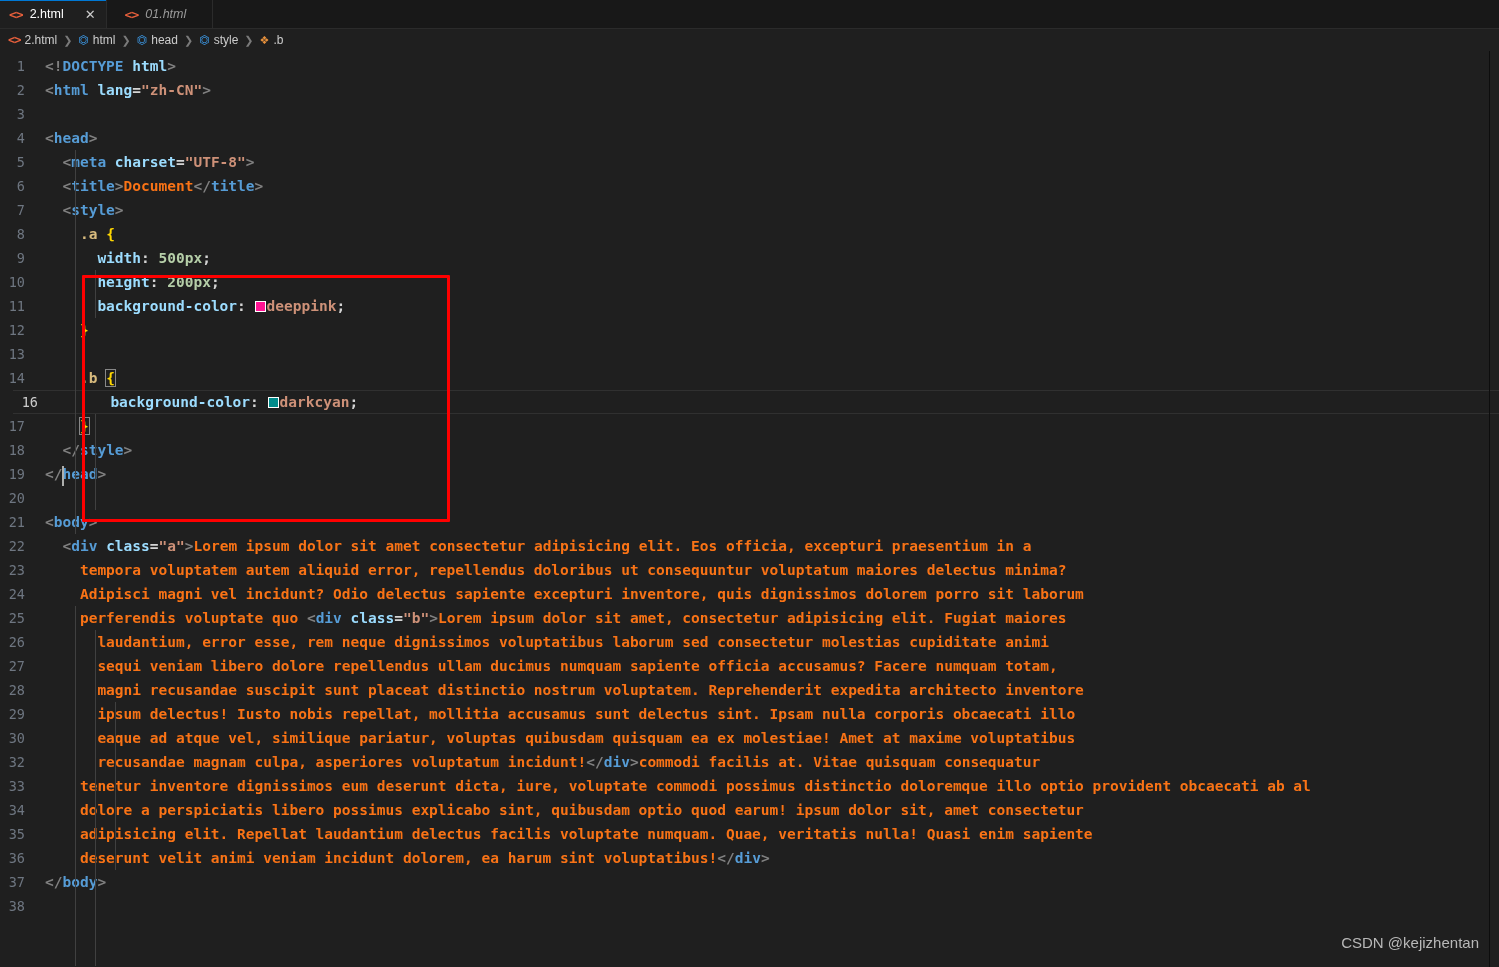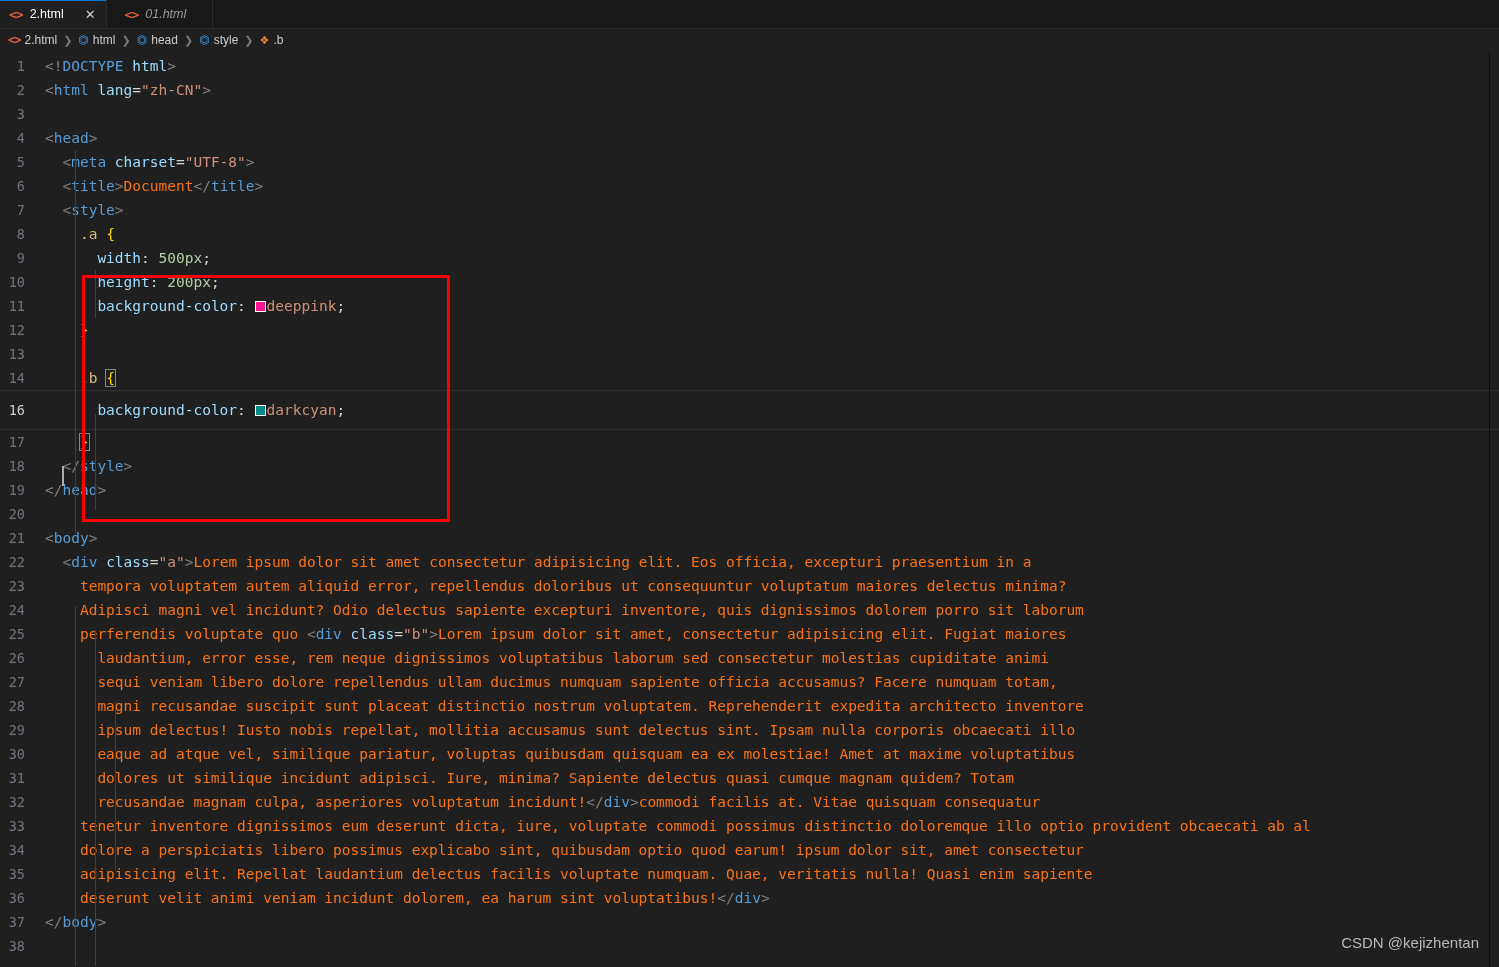--- a/index.html
+++ b/index.html
@@ -88,32 +88,33 @@
     align-items:center;
     white-space:pre;
     font-family:"DejaVu Sans Mono", monospace;
     font-size:14.5px;
     line-height:24px;
   }
   .line.current{
     background:#1f1f1f;
     border-top:1px solid #303030;
     border-bottom:1px solid #303030;
-    height:40px;
+    height:24px;
+    margin-left:13px;
   }
   .lnum{
     width:45px; min-width:45px;
     text-align:right;
     padding-right:20px;
     color:#6e7681;
     font-size:13.5px;
     user-select:none;
   }
   .line.current .lnum{ color:#cccccc; }
-  .ltext{ flex:1; color:#d4d4d4; position:relative; }
+  .ltext{ flex:1; color:#d4d4d4; position:relative;font-weight:bold; }
 
   
   .t-tag     { color:#569cd6; }
   .t-bracket { color:#808080; }
   .t-attr    { color:#9cdcfe; }
   .t-str     { color:#ce9178; }
   .t-text    { color:#f97316; }
   .t-sel     { color:#d7ba7d; }
   .t-brace   { color:#ffd700; }
   .t-prop    { color:#9cdcfe; }
@@ -241,21 +242,20 @@
       <div class="line"><span class="lnum">21</span><span class="ltext"><span class="t-bracket">&lt;</span><span class="t-tag">body</span><span class="t-bracket">&gt;</span></span></div>
       <div class="line"><span class="lnum">22</span><span class="ltext"><span class="t-text">  </span><span class="t-bracket">&lt;</span><span class="t-tag">div</span><span class="t-text"> </span><span class="t-attr">class</span><span class="t-punc">=</span><span class="t-str">"a"</span><span class="t-bracket">&gt;</span><span class="t-text">Lorem ipsum dolor sit amet consectetur adipisicing elit. Eos officia, excepturi praesentium in a</span></span></div>
       <div class="line"><span class="lnum">23</span><span class="ltext"><span class="t-text">    tempora voluptatem autem aliquid error, repellendus doloribus ut consequuntur voluptatum maiores delectus minima?</span></span></div>
       <div class="line"><span class="lnum">24</span><span class="ltext"><span class="t-text">    Adipisci magni vel incidunt? Odio delectus sapiente excepturi inventore, quis dignissimos dolorem porro sit laborum</span></span></div>
       <div class="line"><span class="lnum">25</span><span class="ltext"><span class="t-text">    perferendis voluptate quo </span><span class="t-bracket">&lt;</span><span class="t-tag">div</span><span class="t-text"> </span><span class="t-attr">class</span><span class="t-punc">=</span><span class="t-str">"b"</span><span class="t-bracket">&gt;</span><span class="t-text">Lorem ipsum dolor sit amet, consectetur adipisicing elit. Fugiat maiores</span></span></div>
       <div class="line"><span class="lnum">26</span><span class="ltext"><span class="t-text">      laudantium, error esse, rem neque dignissimos voluptatibus laborum sed consectetur molestias cupiditate animi</span></span></div>
       <div class="line"><span class="lnum">27</span><span class="ltext"><span class="t-text">      sequi veniam libero dolore repellendus ullam ducimus numquam sapiente officia accusamus? Facere numquam totam,</span></span></div>
       <div class="line"><span class="lnum">28</span><span class="ltext"><span class="t-text">      magni recusandae suscipit sunt placeat distinctio nostrum voluptatem. Reprehenderit expedita architecto inventore</span></span></div>
       <div class="line"><span class="lnum">29</span><span class="ltext"><span class="t-text">      ipsum delectus! Iusto nobis repellat, mollitia accusamus sunt delectus sint. Ipsam nulla corporis obcaecati illo</span></span></div>
       <div class="line"><span class="lnum">30</span><span class="ltext"><span class="t-text">      eaque ad atque vel, similique pariatur, voluptas quibusdam quisquam ea ex molestiae! Amet at maxime voluptatibus</span></span></div>
-      <div class="line"><span class="lnum">31</span><span class="ltext"><span class="t-text">      dolores ut similique incidunt adipisci. Iure, minima? Sapiente delectus quasi cumque magnam quidem? Totam</span></span></div>
       <div class="line"><span class="lnum">32</span><span class="ltext"><span class="t-text">      recusandae magnam culpa, asperiores voluptatum incidunt!</span><span class="t-bracket">&lt;/</span><span class="t-tag">div</span><span class="t-bracket">&gt;</span><span class="t-text">commodi facilis at. Vitae quisquam consequatur</span></span></div>
       <div class="line"><span class="lnum">33</span><span class="ltext"><span class="t-text">    tenetur inventore dignissimos eum deserunt dicta, iure, voluptate commodi possimus distinctio doloremque illo optio provident obcaecati ab al</span></span></div>
       <div class="line"><span class="lnum">34</span><span class="ltext"><span class="t-text">    dolore a perspiciatis libero possimus explicabo sint, quibusdam optio quod earum! ipsum dolor sit, amet consectetur</span></span></div>
       <div class="line"><span class="lnum">35</span><span class="ltext"><span class="t-text">    adipisicing elit. Repellat laudantium delectus facilis voluptate numquam. Quae, veritatis nulla! Quasi enim sapiente</span></span></div>
       <div class="line"><span class="lnum">36</span><span class="ltext"><span class="t-text">    deserunt velit animi veniam incidunt dolorem, ea harum sint voluptatibus!</span><span class="t-bracket">&lt;/</span><span class="t-tag">div</span><span class="t-bracket">&gt;</span></span></div>
       <div class="line"><span class="lnum">37</span><span class="ltext"><span class="t-bracket">&lt;/</span><span class="t-tag">body</span><span class="t-bracket">&gt;</span></span></div>
       <div class="line"><span class="lnum">38</span><span class="ltext"></span></div>
     </div>
 
   <div class="guide" style="left:75px; top:99px;  height:384px;"></div>

